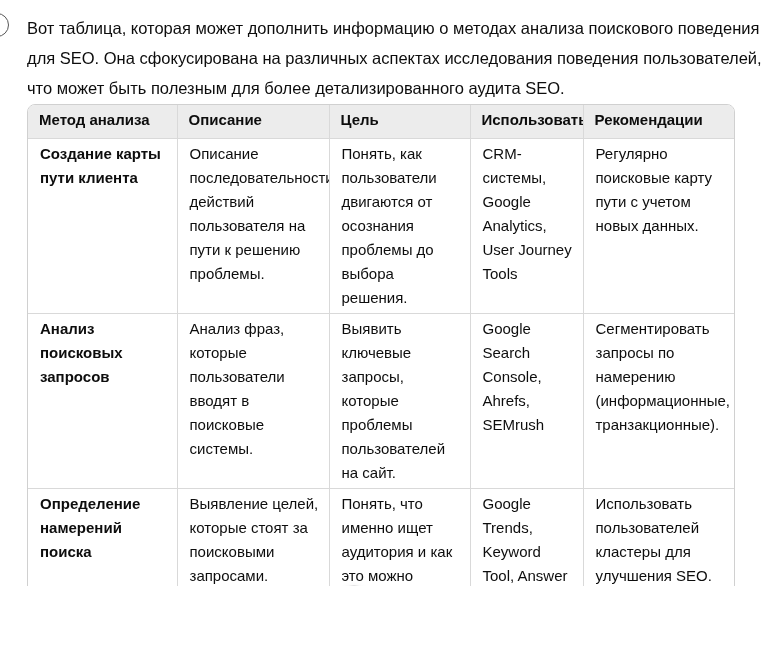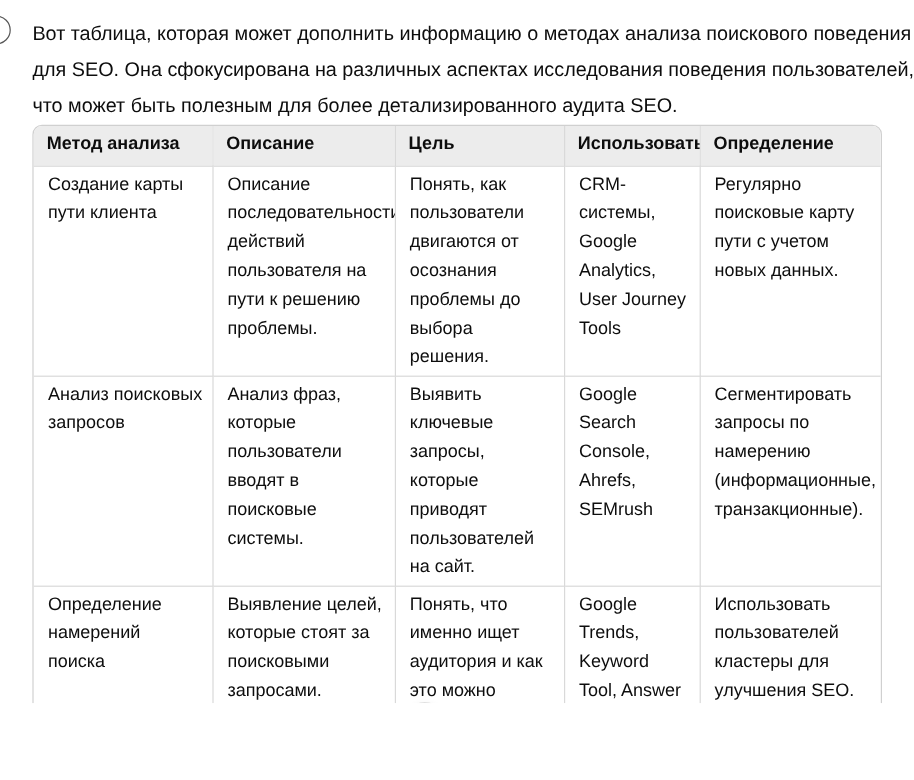--- a/index.html
+++ b/index.html
@@ -63,21 +63,21 @@
     color: #0d0d0d;
     overflow: hidden;
   }
   th:last-child, td:last-child { border-right: none; }
   th {
     background: #ececec;
     font-weight: bold;
     height: 33px;
     padding-left: 11px;
   }
-  td.method { font-weight: normal; }
+  td.method { font-weight: bold; }
   tr.r1 { height: 155px; }
   tr.r2 { height: 175px; }
   tr.r3 { height: 153px; }
   tr.partial { height: 60px; }
   tr.partial td { border-bottom: none; padding-top: 6px; }
   .scroll-btn {
     position: absolute;
     left: 338px;
     top: 585px;
     width: 32px;
@@ -126,33 +126,33 @@
           <col class="c3">
           <col class="c4">
           <col class="c5">
         </colgroup>
       <tbody>
           <tr>
         <th>Метод анализа</th>
         <th>Описание</th>
         <th>Цель</th>
         <th>Использовать</th>
-        <th>Определение</th>
+        <th>Рекомендации</th>
       </tr>
       <tr class="r1">
         <td class="method">Создание карты пути клиента</td>
         <td>Описание последовательности действий пользователя на пути к решению проблемы.</td>
         <td>Понять, как пользователи двигаются от осознания проблемы до выбора решения.</td>
         <td>CRM-системы, Google Analytics, User Journey Tools</td>
         <td>Регулярно поисковые карту пути с учетом новых данных.</td>
       </tr>
       <tr class="r2">
         <td class="method">Анализ поисковых запросов</td>
         <td>Анализ фраз, которые пользователи вводят в поисковые системы.</td>
-        <td>Выявить ключевые запросы, которые приводят пользователей на сайт.</td>
+        <td>Выявить ключевые запросы, которые проблемы пользователей на сайт.</td>
         <td>Google Search Console, Ahrefs, SEMrush</td>
         <td>Сегментировать запросы по намерению (информационные, транзакционные).</td>
       </tr>
       <tr class="r3">
         <td class="method">Определение намерений поиска</td>
         <td>Выявление целей, которые стоят за поисковыми запросами.</td>
         <td>Понять, что именно ищет аудитория и как это можно использовать для клиента.</td>
         <td>Google Trends, Keyword Tool, Answer the Public</td>
         <td>Использовать пользователей кластеры для улучшения SEO.</td>
       </tr>

